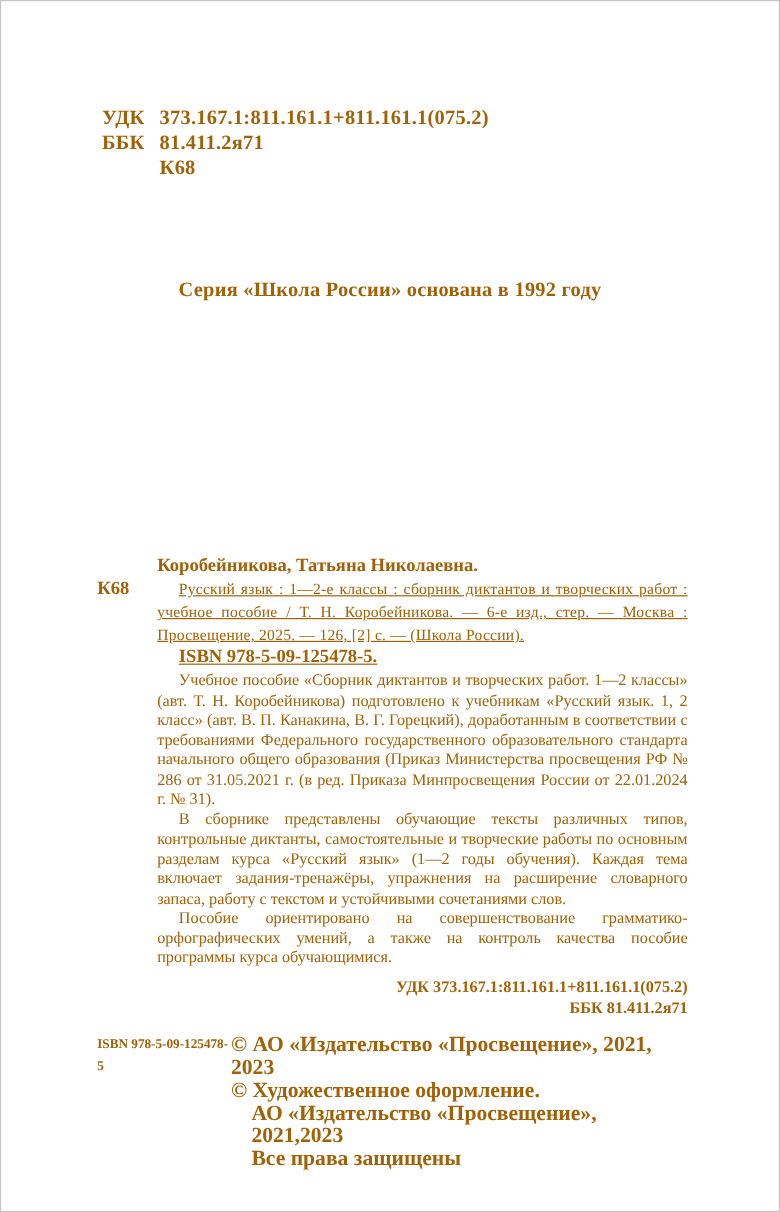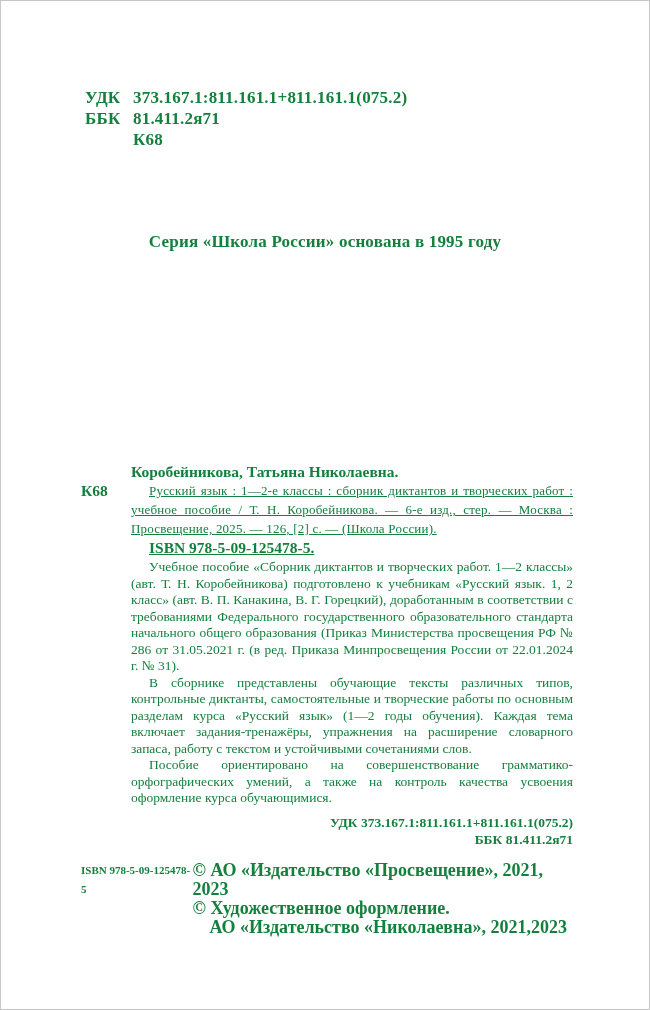--- a/index.html
+++ b/index.html
@@ -4,21 +4,21 @@
 <style>
   html, body { margin: 0; padding: 0; background: #ffffff; }
   .page {
     width: 650px;
     height: 1010px;
     position: relative;
     box-sizing: border-box;
     background: #ffffff;
     border: 1px solid #c6c6c6;
     font-family: "Liberation Serif", serif;
-    color: #15803d;
+    color: #a16207;
     overflow: hidden;
   }
 
   
   .top-codes {
     position: absolute;
     top: 86px;
     left: 84px;
     font-weight: bold;
     font-size: 17px;
@@ -126,44 +126,45 @@
       <span class="code-lbl">УДК</span><span class="code-val">373.167.1:811.161.1+811.161.1(075.2)</span>
     </div>
     <div class="code-line">
       <span class="code-lbl">ББК</span><span class="code-val">81.411.2я71</span>
     </div>
     <div class="code-line k68-line">
       <span>К68</span>
     </div>
   </div>
 
-  <div class="series">Серия «Школа России» основана в 1995 году</div>
+  <div class="series">Серия «Школа России» основана в 1992 году</div>
 
   <div class="main-col">
     <p class="bib-author">Коробейникова, Татьяна Николаевна.</p>
     <div class="bib-entry">
       <span class="bib-code">К68</span>
       <p class="bib-desc">Русский язык : 1—2-е классы : сборник диктантов и творческих работ : учебное пособие / Т. Н. Коробейникова. — 6-е изд., стер. — Москва : Просвещение, 2025. — 126, [2] с. — (Школа России).</p>
     </div>
     <p class="bib-isbn">ISBN 978-5-09-125478-5.</p>
 
     <div class="annotation">
       <p>Учебное пособие «Сборник диктантов и творческих работ. 1—2 классы» (авт. Т. Н. Коробейникова) подготовлено к учебникам «Русский язык. 1, 2 класс» (авт. В. П. Канакина, В. Г. Горецкий), доработанным в соответствии с требованиями Федерального государственного образовательного стандарта начального общего образования (Приказ Министерства просвещения РФ № 286 от 31.05.2021 г. (в ред. Приказа Минпросвещения России от 22.01.2024 г. № 31).</p>
       <p>В сборнике представлены обучающие тексты различных типов, контрольные диктанты, самостоятельные и творческие работы по основным разделам курса «Русский язык» (1—2 годы обучения). Каждая тема включает задания-тренажёры, упражнения на расширение словарного запаса, работу с текстом и устойчивыми сочетаниями слов.</p>
-      <p>Пособие ориентировано на совершенствование грамматико-орфографических умений, а также на контроль качества усвоения оформление курса обучающимися.</p>
+      <p>Пособие ориентировано на совершенствование грамматико-орфографических умений, а также на контроль качества пособие программы курса обучающимися.</p>
     </div>
 
     <div class="codes-right">
       <div>УДК 373.167.1:811.161.1+811.161.1(075.2)</div>
       <div>ББК 81.411.2я71</div>
     </div>
   </div>
 
   <div class="footer">
     <div class="footer-isbn">ISBN 978-5-09-125478-5</div>
     <div class="copyright">
       <div>© АО «Издательство «Просвещение», 2021, 2023</div>
       <div>© Художественное оформление.</div>
-      <div class="indent">АО «Издательство «Николаевна», 2021,2023</div>
+      <div class="indent">АО «Издательство «Просвещение», 2021,2023</div>
+      <div class="indent">Все права защищены</div>
     </div>
   </div>
 
 </div>
 
 </body></html>

